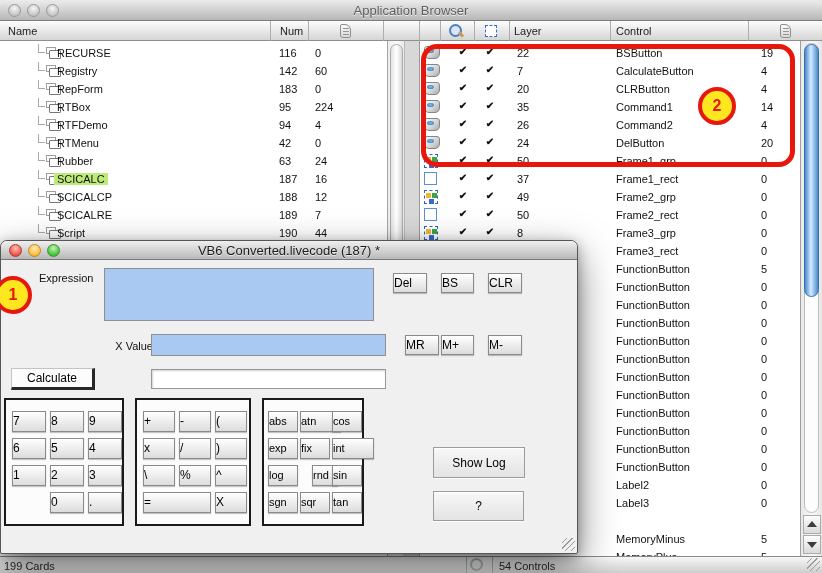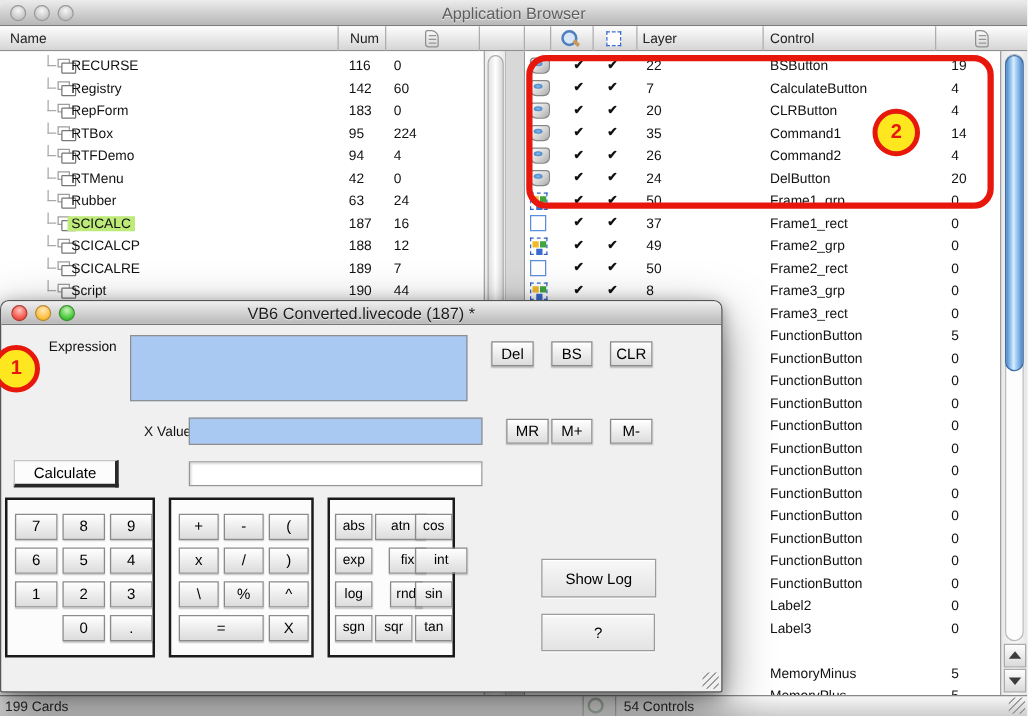--- a/index.html
+++ b/index.html
@@ -84,21 +84,21 @@
   .badge2{left:698px;top:87px;z-index:6}
 
   
   .calc{position:absolute;left:0;top:240px;width:578px;height:314px;background:#f0f0f0;border:1px solid #565656;border-radius:7px 7px 2px 2px;box-shadow:0 14px 38px rgba(0,0,0,.5),0 3px 12px rgba(0,0,0,.3);z-index:10}
   .calc-titlebar{position:absolute;left:0;top:0;width:100%;height:19px;background:linear-gradient(#efefef,#b9b9b9);border-bottom:1px solid #777;border-radius:6px 6px 0 0}
   .calc-title{position:absolute;left:0;width:100%;text-align:center;top:2px;font-size:13px;color:#1c1c1c;text-shadow:0 1px 0 rgba(255,255,255,.6)}
   .calc .tl{top:3px}
   .flabel{position:absolute;font-size:11px;color:#111}
   .bluefield{position:absolute;background:#a9c9f3;border:1px solid #8f8f8f}
   .whitefield{position:absolute;background:#fff;border:1px solid #979797;box-shadow:inset 1px 1px 2px rgba(0,0,0,.18)}
-  .pill{position:absolute;border:1px solid #8a8a8a;border-radius:0;background:linear-gradient(#ffffff,#efefef 45%,#dcdcdc);box-shadow:inset 0 1px 0 #fff,0 1px 1px rgba(0,0,0,.22);font-size:12px;text-align:center;line-height:18px;height:20px;cursor:default;color:#000}
+  .pill{position:absolute;border:1px solid #8a8a8a;border-radius:0;background:linear-gradient(#ffffff,#efefef 45%,#dcdcdc);box-shadow:inset 0 1px 0 #fff,0 1px 1px rgba(0,0,0,.22);font-size:12px;line-height:18px;height:20px;cursor:default;color:#000}
   .gbox{position:absolute;border:2px solid #1a1a1a;background:#fcfcfc;width:120px;height:128px;top:157px}
   .gbox .pill{height:21px;line-height:19px}
   .fnkey{font-size:11px !important}
   .calcbtn{position:absolute;left:10px;top:127px;width:84px;height:22px;background:#fcfcfc;border-style:solid;border-width:1px 3px 3px 1px;border-color:#c4c4c4 #282828 #282828 #c4c4c4;font-size:12px;text-align:center;line-height:18px}
   .rbtn{position:absolute;background:linear-gradient(#f8f8f8,#e3e3e3);border:1px solid #9c9c9c;box-shadow:inset 0 1px 0 #fff,0 1px 0 rgba(255,255,255,.8);font-size:12px;text-align:center;color:#000}
 </style>
 </head>
 <body>
 
 <div id="screen">
@@ -462,21 +462,21 @@
         <div class="pill" style="left: 42px; top: 65px; width: 32px;">%</div>
         <div class="pill" style="left: 78px; top: 65px; width: 32px;">^</div>
         <div class="pill" style="left: 6px; top: 92px; width: 68px;">=</div>
         <div class="pill" style="left: 78px; top: 92px; width: 32px;">X</div>
       </div>
     <div class="gbox" style="left:261px;width:102px">
         <div class="pill fnkey" style="left: 4px; top: 11px; width: 30px;">abs</div>
         <div class="pill fnkey" style="left: 36px; top: 11px; width: 41px;">atn</div>
         <div class="pill fnkey" style="left: 68px; top: 11px; width: 30px;">cos</div>
         <div class="pill fnkey" style="left: 4px; top: 38px; width: 30px;">exp</div>
-        <div class="pill fnkey" style="left: 36px; top: 38px; width: 30px; margin-left: 11px;">fix</div>
+        <div class="pill fnkey" style="left: 36px; top: 38px; width: 30px;">fix</div>
         <div class="pill fnkey" style="left: 68px; top: 38px; width: 42px;">int</div>
         <div class="pill fnkey" style="left: 4px; top: 65px; width: 30px;">log</div>
         <div class="pill fnkey" style="left: 48px; top: 65px; width: 26px;">rnd</div>
         <div class="pill fnkey" style="left: 68px; top: 65px; width: 30px;">sin</div>
         <div class="pill fnkey" style="left: 4px; top: 92px; width: 30px;">sgn</div>
         <div class="pill fnkey" style="left: 36px; top: 92px; width: 30px;">sqr</div>
         <div class="pill fnkey" style="left: 68px; top: 92px; width: 30px;">tan</div>
       </div>
 
     <button class="rbtn" style="left:432px;top:206px;width:92px;height:31px">Show Log</button>

